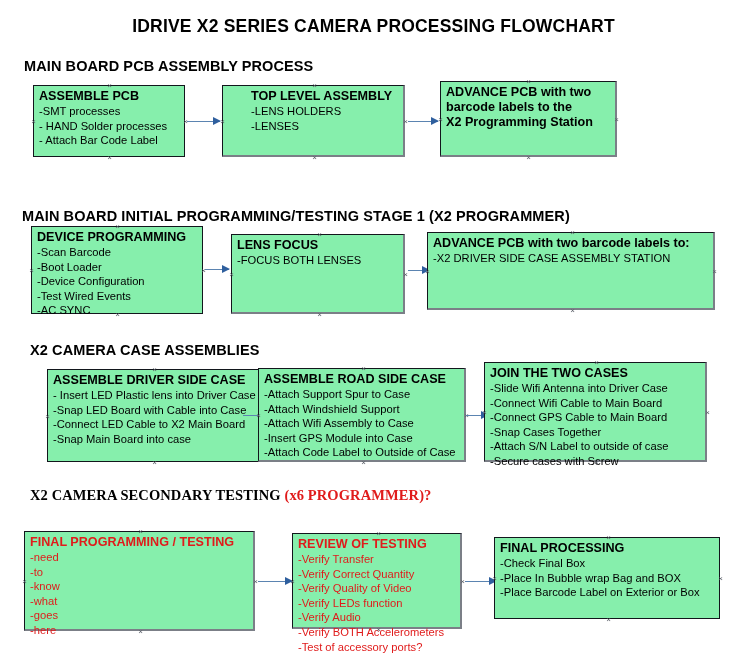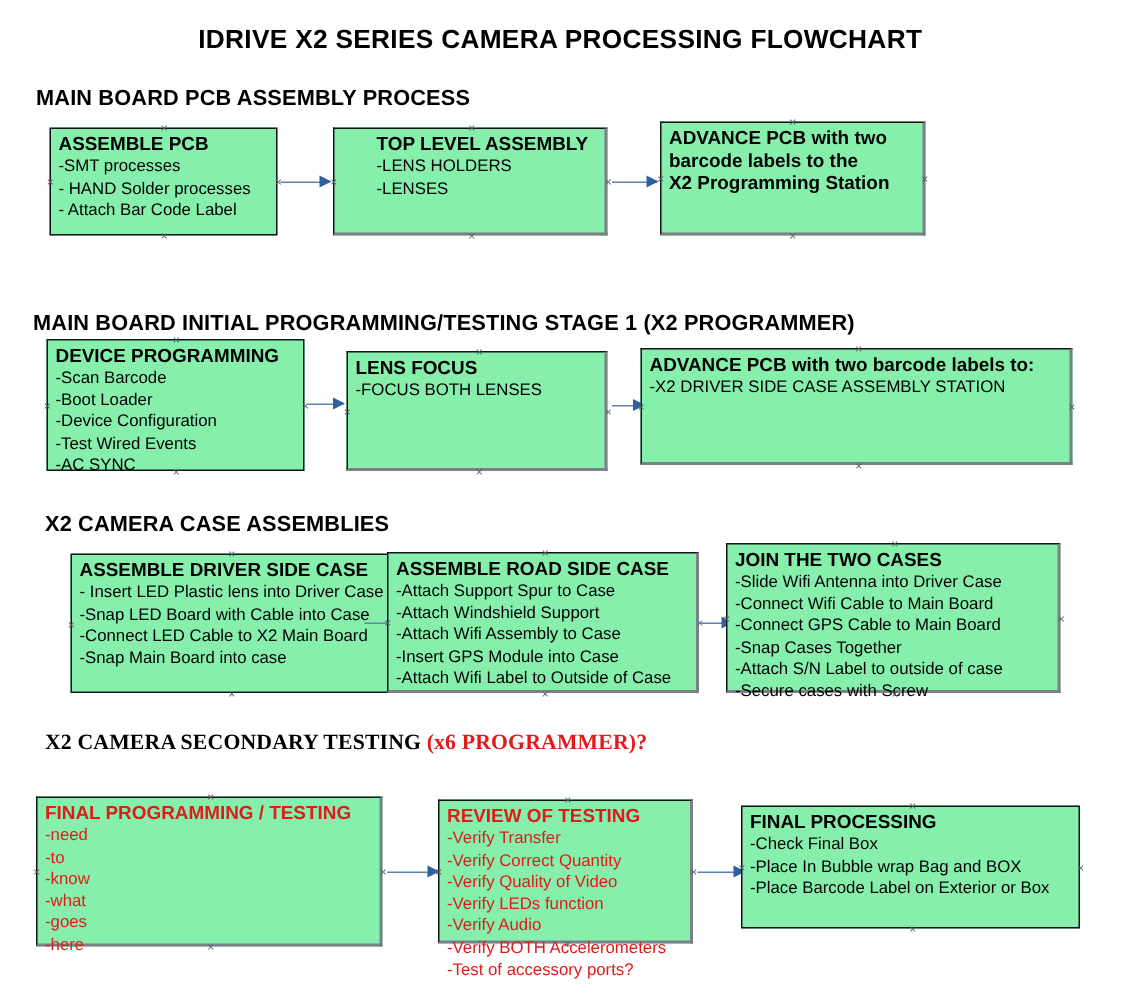--- a/index.html
+++ b/index.html
@@ -205,21 +205,21 @@
     <span class="shaft"></span>
     <span class="head"></span>
   </div>
 
   <div class="box shadow" style="left:258px;top:368px;width:208px;height:94px;">
     <span class="bt">ASSEMBLE ROAD SIDE CASE</span>
     <span class="bl">-Attach Support Spur to Case</span>
     <span class="bl">-Attach Windshield Support</span>
     <span class="bl">-Attach Wifi Assembly to Case</span>
     <span class="bl">-Insert GPS Module into Case</span>
-    <span class="bl">-Attach Wifi Label to Outside of Case</span>
+    <span class="bl">-Attach Code Label to Outside of Case</span>
     <span class="hx" style="left:101px;top:-4px;"></span>
     <span class="hx" style="left:101px;top:90px;"></span>
     <span class="hx" style="left:-4px;top:43px;"></span>
     <span class="hx" style="left:204px;top:43px;"></span>
   </div>
 
   <div class="arrow" style="left:466px;top:411px;width:22px;">
     <span class="shaft"></span>
     <span class="head"></span>
   </div>

